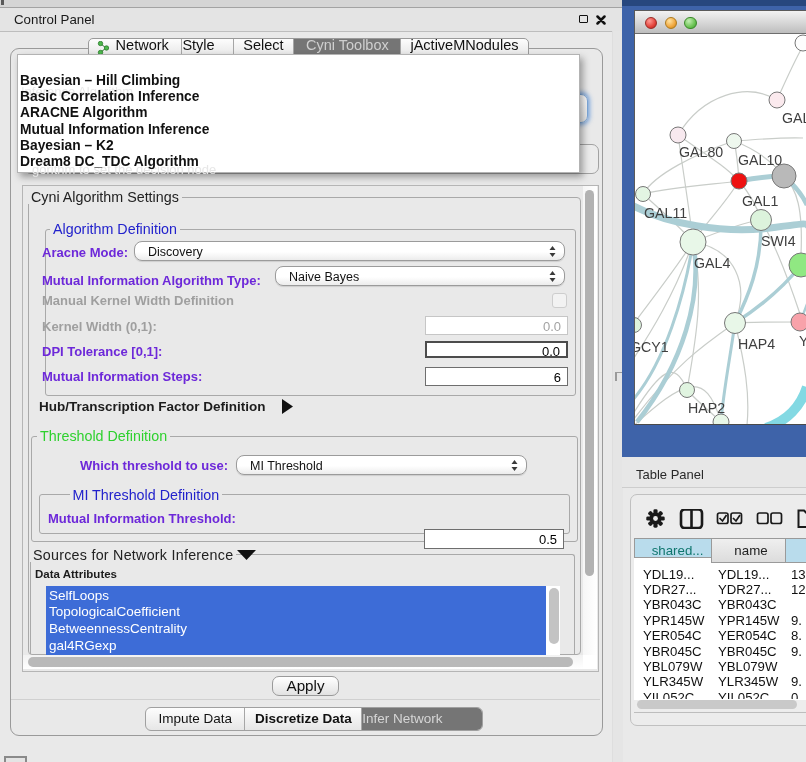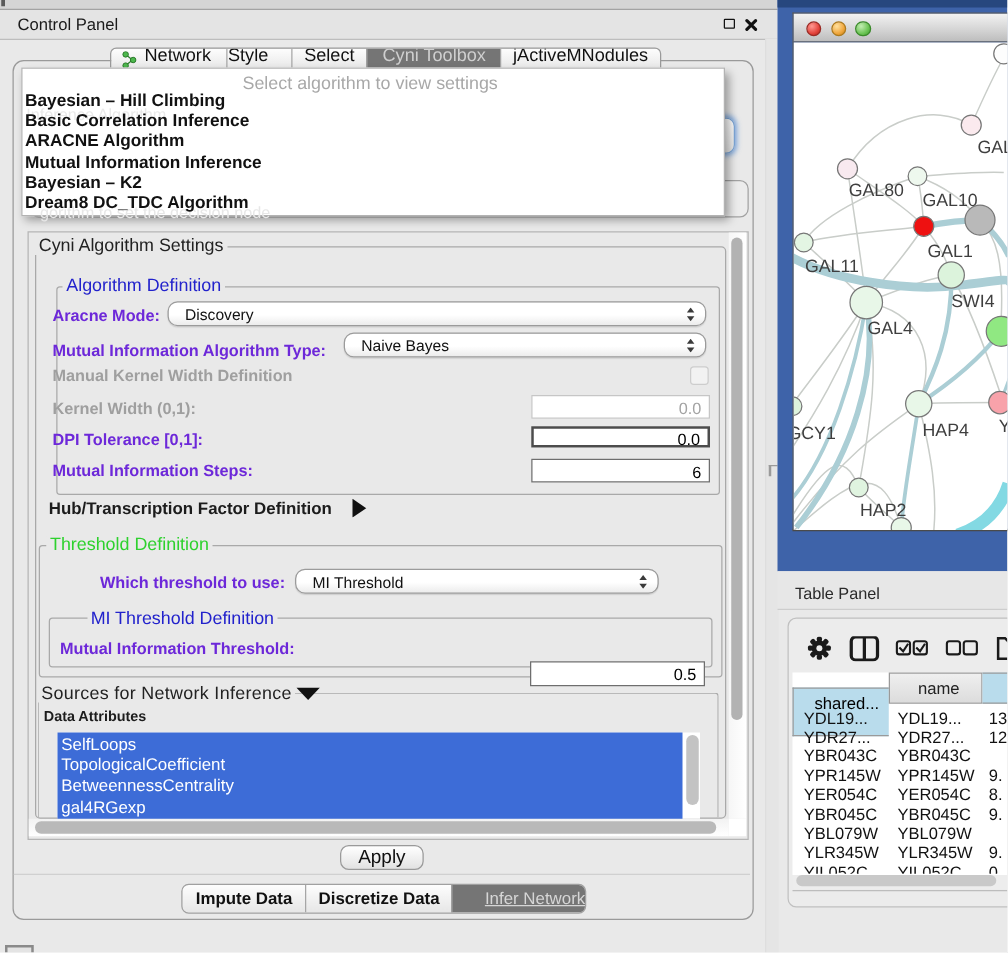--- a/index.html
+++ b/index.html
@@ -129,23 +129,23 @@
 
  <div class="abs" style="left:46px;top:586px;width:514px;height:69px;background:#fff;"></div>
  <div class="abs" style="left:46px;top:586px;width:500px;height:69px;background:#3d6cd7;"></div>
  <div class="abs" style="left:49px;top:587.5px;font-size:13.5px;color:#fff;line-height:16.9px;">SelfLoops<br>TopologicalCoefficient<br>BetweennessCentrality<br>gal4RGexp</div>
  <div class="abs" style="left:549px;top:588px;width:10px;height:56px;background:#c3c3c3;border-radius:5px;"></div>
 
  <div class="abs" style="left:272px;top:676px;width:65px;height:18px;border:1px solid #9a9a9a;border-radius:7px;background:linear-gradient(#ffffff,#e2e2e2);text-align:center;font-size:15.2px;line-height:18px;color:#111;">Apply</div>
  <div class="abs" style="left:11px;top:699px;width:589px;height:1px;background:#d0d0d0;"></div>
  <div class="abs" id="bottabs" style="left:145px;top:707px;height:23px;">
       <div style="display:flex;height:22px;border:1px solid #a0a0a0;border-radius:6px;overflow:hidden;background:linear-gradient(#fdfdfd,#e6e6e6);">
-        <div style="width:98.4px;box-sizing:border-box;text-align:center;font-size:13.5px;font-weight:bold;line-height:21px;color:#111;">Impute Data</div>
+        <div style="width:98.4px;box-sizing:border-box;text-align:center;font-size:13.5px;font-weight:normal;line-height:21px;color:#111;">Impute Data</div>
         <div style="width:116.8px;box-sizing:border-box;text-align:center;font-size:13.5px;font-weight:bold;line-height:21px;border-left:1px solid #a6a6a6;color:#111;">Discretize Data</div>
-        <div style="width:107px;box-sizing:border-box;text-align:right;font-size:13.5px;font-weight:bold;line-height:21px;border-left:1px solid #a6a6a6;background:#757575;color:#d6d6d6;font-weight:normal;font-size:13.5px;text-decoration:underline;">Infer Network</div>
+        <div style="width:121px;box-sizing:border-box;text-align:left;font-size:13.5px;font-weight:bold;line-height:21px;border-left:1px solid #a6a6a6;background:#757575;color:#d6d6d6;font-weight:normal;font-size:13.5px;">Infer Network</div>
       </div>
     </div>
 
  <div class="abs" style="left:612px;top:31px;width:10px;height:731px;background:#e5e5e5;border-left:1px solid #dedede;"></div>
 
  <div class="abs" style="left:615px;top:372px;width:5px;height:8px;border-left:2px solid #9a9a9a;border-top:1px solid #9a9a9a;"></div>
 
  <div class="abs" style="left:4px;top:756px;width:19px;height:10px;border:2px solid #8a8a8a;background:#e4e4e4;"></div>
 
  <div class="abs" style="left:622px;top:0;width:184px;height:457px;background:#3e63a9;"></div>
@@ -266,21 +266,21 @@
     <path d="M73.5 9 L76.5 12 L80.5 6"></path>
     <path d="M87 9 L90 12 L94 6"></path>
     <rect x="111.5" y="4" width="10.5" height="10.5" rx="2"></rect>
     <rect x="125" y="4" width="10.5" height="10.5" rx="2"></rect>
   </g>
 
   <path d="M152.5 1.5 H158 L163 6.5 V18 H152.5 Z" fill="none" stroke="#1a1a1a" stroke-width="2"></path>
  </svg>
 
  <div class="abs" style="left:634px;top:538px;width:172px;height:162px;background:#fff;"></div>
- <div class="abs" style="left:634px;top:538px;width:77px;height:39px;background:#b9dcec;border:1px solid #9a9a9a;border-right:none;box-sizing:border-box;text-align:center;text-indent:9px;font-size:13.3px;line-height:24px;color:#000000;margin-top:12px;">shared...</div>
+ <div class="abs" style="left:634px;top:538px;width:77px;height:20px;background:#b9dcec;border:1px solid #9a9a9a;border-right:none;box-sizing:border-box;text-align:center;text-indent:9px;font-size:13.3px;line-height:24px;color:#0f766e;">shared...</div>
  <div class="abs" style="left:711px;top:538px;width:75px;height:25px;background:linear-gradient(#efefef,#dcdcdc);border:1px solid #9a9a9a;box-sizing:border-box;text-align:center;text-indent:5px;font-size:13.3px;line-height:24px;color:#222;">name</div>
  <div class="abs" style="left:786px;top:538px;width:20px;height:25px;background:#b9dcec;border-top:1px solid #9a9a9a;border-bottom:1px solid #9a9a9a;box-sizing:border-box;"></div>
  <div class="abs" id="tablerows" style="left:634px;top:563px;width:172px;height:136px;overflow:hidden;font-size:13.2px;color:#111;">
       <div style="position:absolute;left:0;top:3.5px;width:172px;height:16px;">
         <span style="position:absolute;left:9px;">YDL19...</span>
         <span style="position:absolute;left:84px;">YDL19...</span>
         <span style="position:absolute;left:157px;">13</span>
       </div>
       <div style="position:absolute;left:0;top:18.9px;width:172px;height:16px;">
         <span style="position:absolute;left:9px;">YDR27...</span>
@@ -322,18 +322,17 @@
         <span style="position:absolute;left:84px;">YIL052C</span>
         <span style="position:absolute;left:157px;">0.</span>
       </div>
     </div>
 
  <div class="abs" style="left:635px;top:700px;width:171px;height:11px;background:#ededed;"></div>
  <div class="abs" style="left:637px;top:700px;width:160px;height:9px;background:#c9c9c9;border-radius:4.5px;"></div>
  <div class="abs" style="left:634px;top:712px;width:172px;height:1px;background:#bdbdbd;"></div>
 
  <div class="abs" style="z-index:5;left:17px;top:54px;width:561px;height:117px;background:#fff;border:1px solid #b3b3b3;box-shadow:3px 4px 7px rgba(0,0,0,.35);"></div>
- <div class="abs" style="z-index:6;left:194px;top:59px;font-size:14.3px;color:#a8a8a8;">Select algorithm to view settings</div>
  <div class="abs" style="z-index:6;left:21px;top:84px;font-size:13px;color:#e9e9e9;">Inference Algorithm</div>
  <div class="abs" style="z-index:6;left:32px;top:162px;font-size:13px;color:#e7e7e7;">gorithm to set the decision node</div>
  <div class="abs" style="z-index:6;left:20px;top:73px;font-size:13.8px;color:#111;line-height:16.2px;font-weight:bold;">Bayesian – Hill Climbing<br>Basic Correlation Inference<br><b>ARACNE Algorithm</b><br>Mutual Information Inference<br>Bayesian – K2<br>Dream8 DC_TDC Algorithm</div>
 
 </div>
 
 </body></html>

